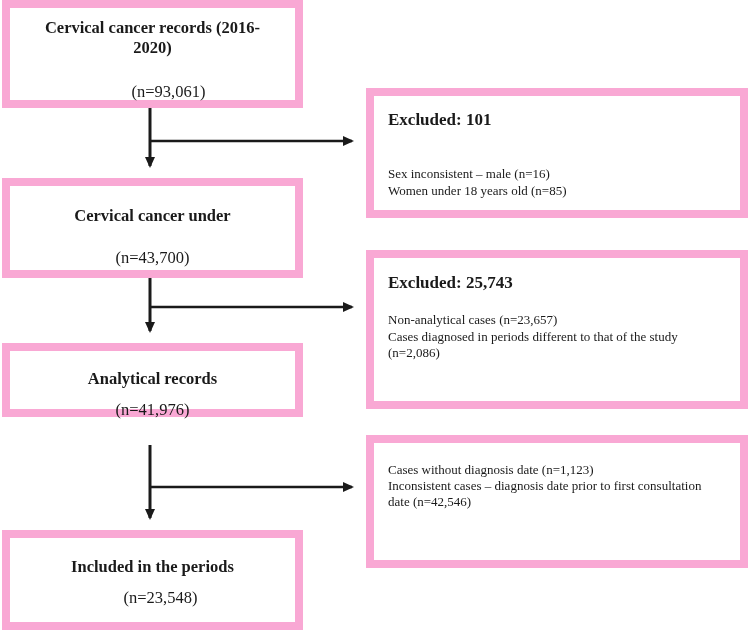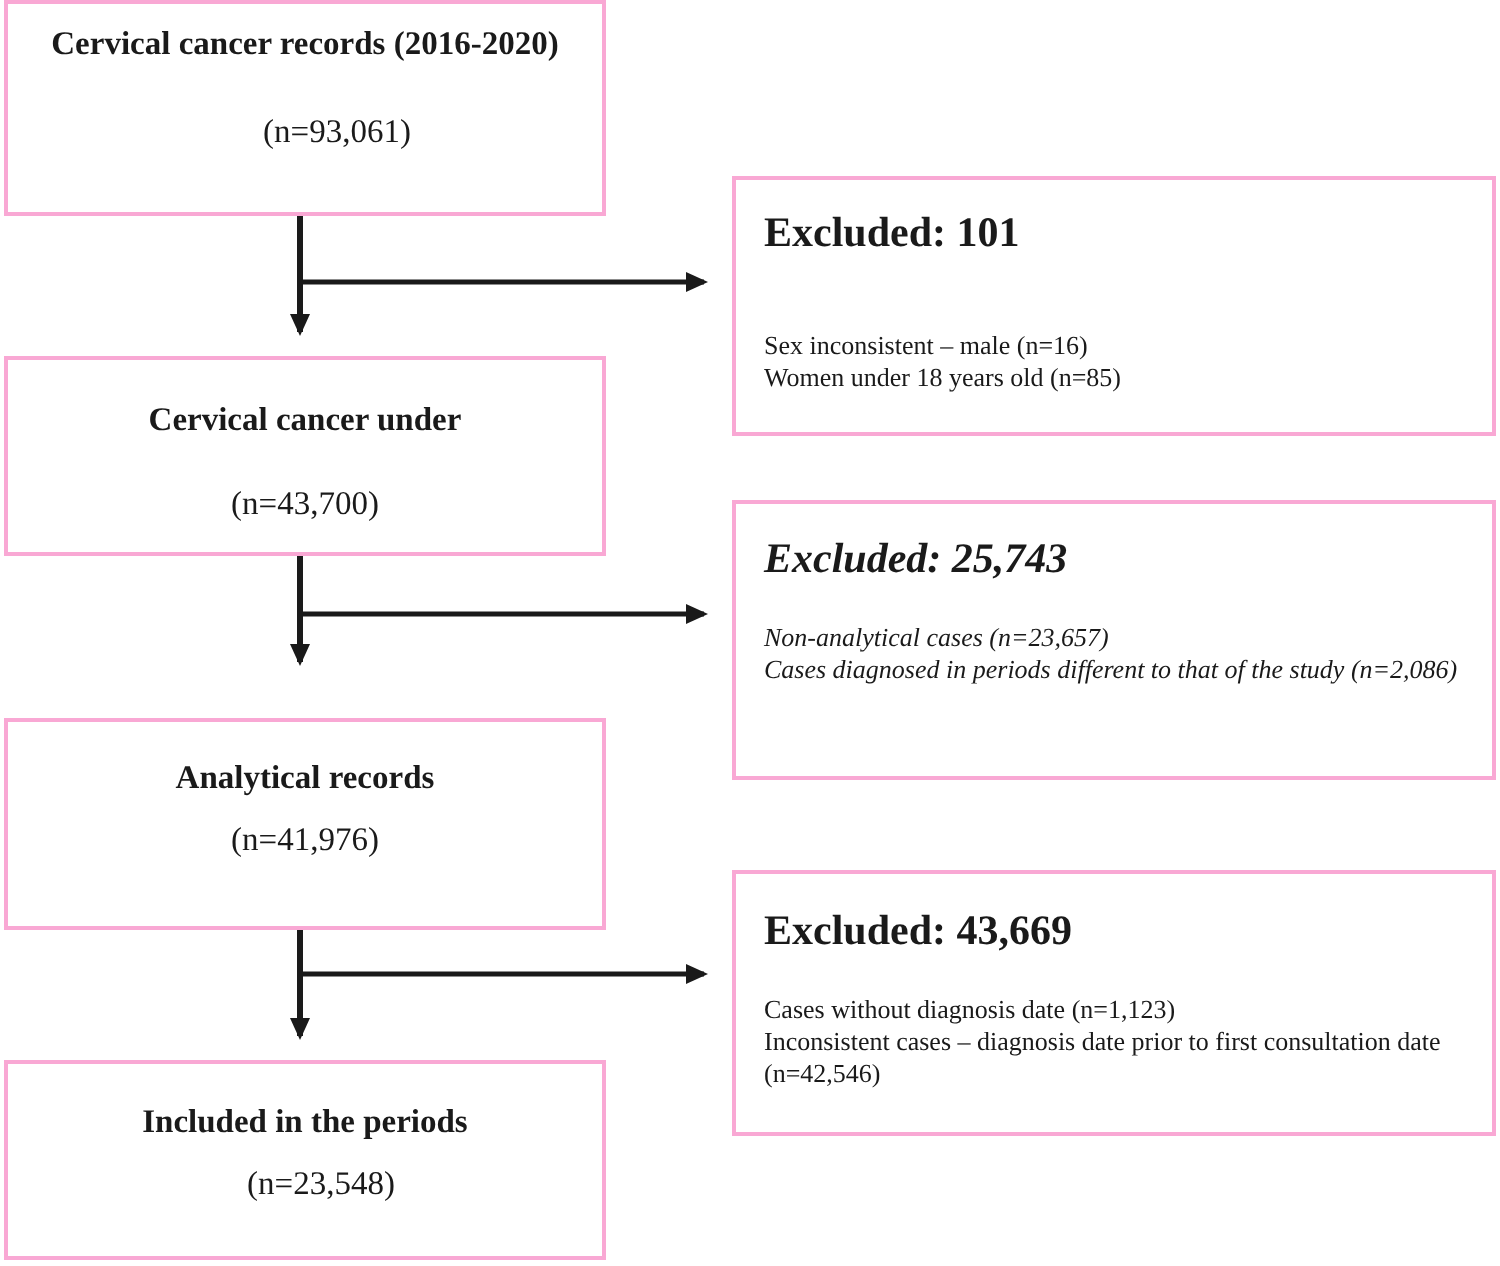--- a/index.html
+++ b/index.html
@@ -16,21 +16,21 @@
     width: 750px;
     height: 633px;
     background: #ffffff;
     overflow: hidden;
   }
 
   
   .node {
     position: absolute;
     box-sizing: border-box;
-    border: 2px solid #f9a8d4;
+    border: 8px solid #f9a8d4;
     background: #ffffff;
     display: flex;
     flex-direction: column;
     align-items: center;
     justify-content: flex-start;
   }
   .node .title {
     font-weight: bold;
     font-size: 16.5px;
     line-height: 1.22;
@@ -41,46 +41,46 @@
     font-weight: normal;
     font-size: 16.5px;
     line-height: 1.2;
     text-align: center;
   }
 
   
   .main-node { left: 2px; width: 301px; }
   #node-records   { top: 0px;   height: 108px; }
   #node-cases     { top: 178px; height: 100px; }
-  #node-analytical{ top: 343px; height: 106px; margin-top: 16px; }
+  #node-analytical{ top: 343px; height: 74px; }
   #node-included  { top: 530px; height: 100px; }
 
   #node-records .title { padding-top: 10px; }
   #node-records .count { padding-top: 24px; margin-left: 32px; }
   #node-cases .title { padding-top: 20px; }
   #node-cases .count { padding-top: 22px; }
   #node-analytical .title { padding-top: 18px; }
   #node-analytical .count { padding-top: 11px; }
   #node-included .title { padding-top: 19px; }
   #node-included .count { padding-top: 11px; margin-left: 16px; }
 
   
   .excluded-node {
     left: 366px;
     width: 382px;
     align-items: flex-start;
     padding: 0 0 0 14px;
   }
   #excl-1 { top: 88px;  height: 130px; }
-  #excl-2 { top: 250px; height: 140px; font-style: italic; }
+  #excl-2 { top: 250px; height: 159px; }
   #excl-3 { top: 435px; height: 133px; }
 
   .excluded-node .excl-title {
     font-weight: bold;
-    font-size: 21px;
+    font-size: 17px;
     line-height: 1.2;
     text-align: left;
   }
   .excluded-node .excl-reasons {
     font-weight: normal;
     font-size: 13px;
     line-height: 1.24;
     text-align: left;
     width: 96%;
   }
@@ -162,17 +162,16 @@
     <div class="excl-title">Excluded: 101</div>
     <div class="excl-reasons">Sex inconsistent – male (n=16)<br>Women under 18 years old (n=85)</div>
   </div>
 
   <div class="node excluded-node" id="excl-2">
     <div class="excl-title">Excluded: 25,743</div>
     <div class="excl-reasons">Non-analytical cases (n=23,657)<br>Cases diagnosed in periods different to that of the study (n=2,086)</div>
   </div>
 
   <div class="node excluded-node" id="excl-3">
-    <div class="excl-title">Excluded: 43,669</div>
     <div class="excl-reasons">Cases without diagnosis date (n=1,123)<br>Inconsistent cases – diagnosis date prior to first consultation date (n=42,546)</div>
   </div>
 
 </div>
 
 </body></html>

